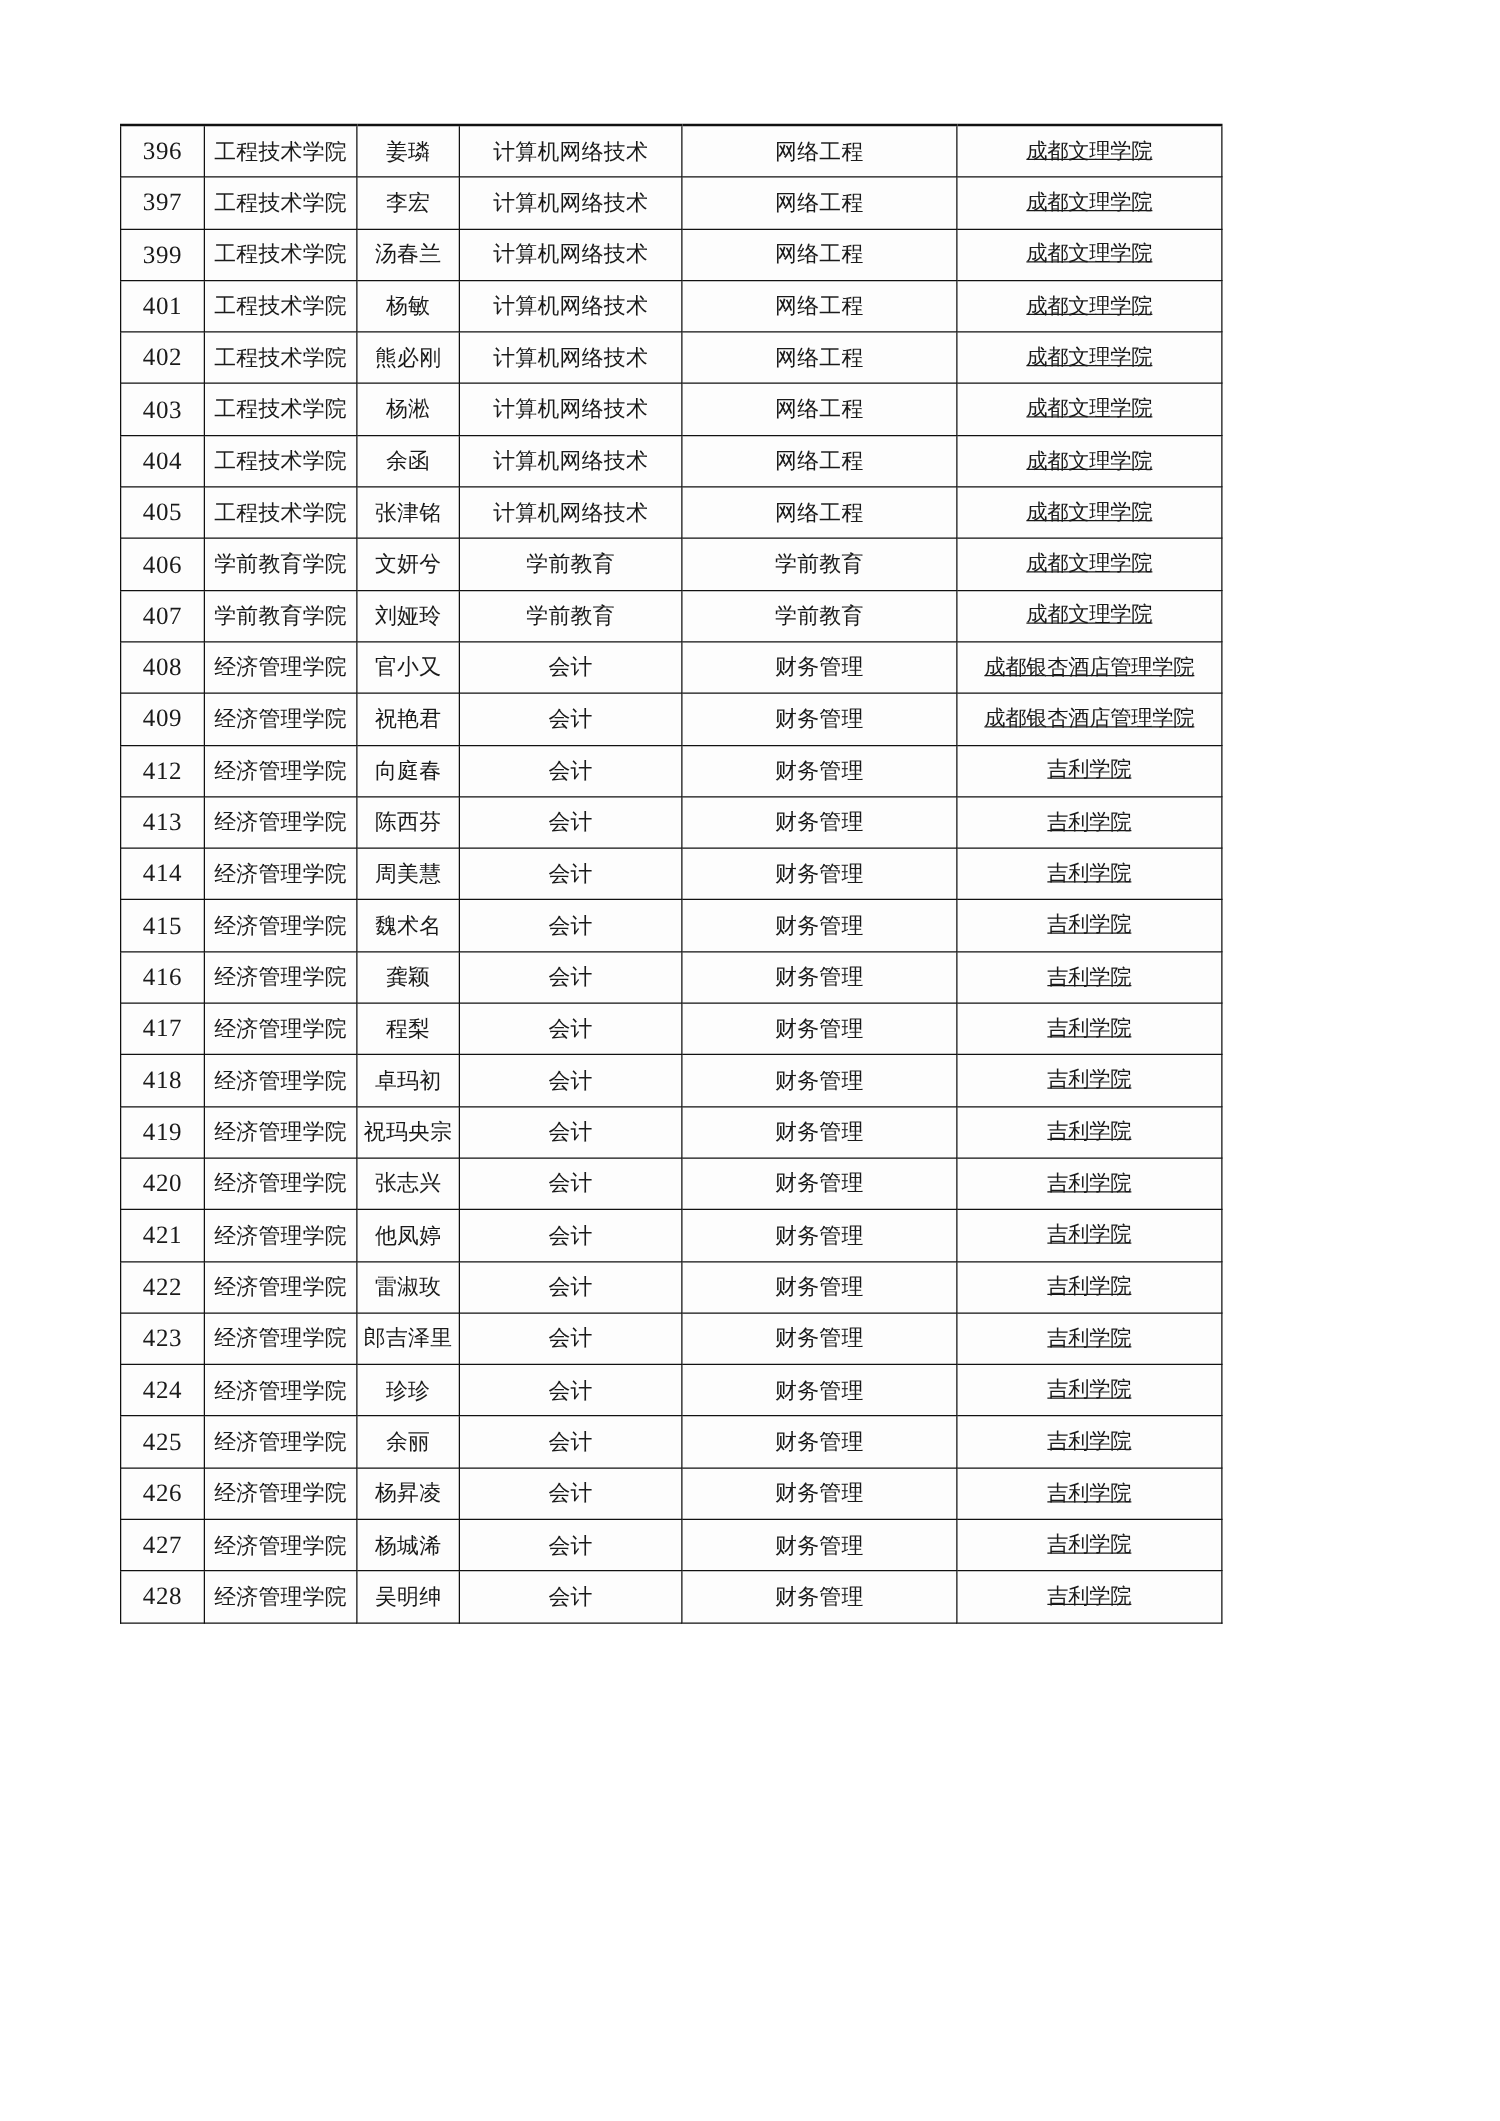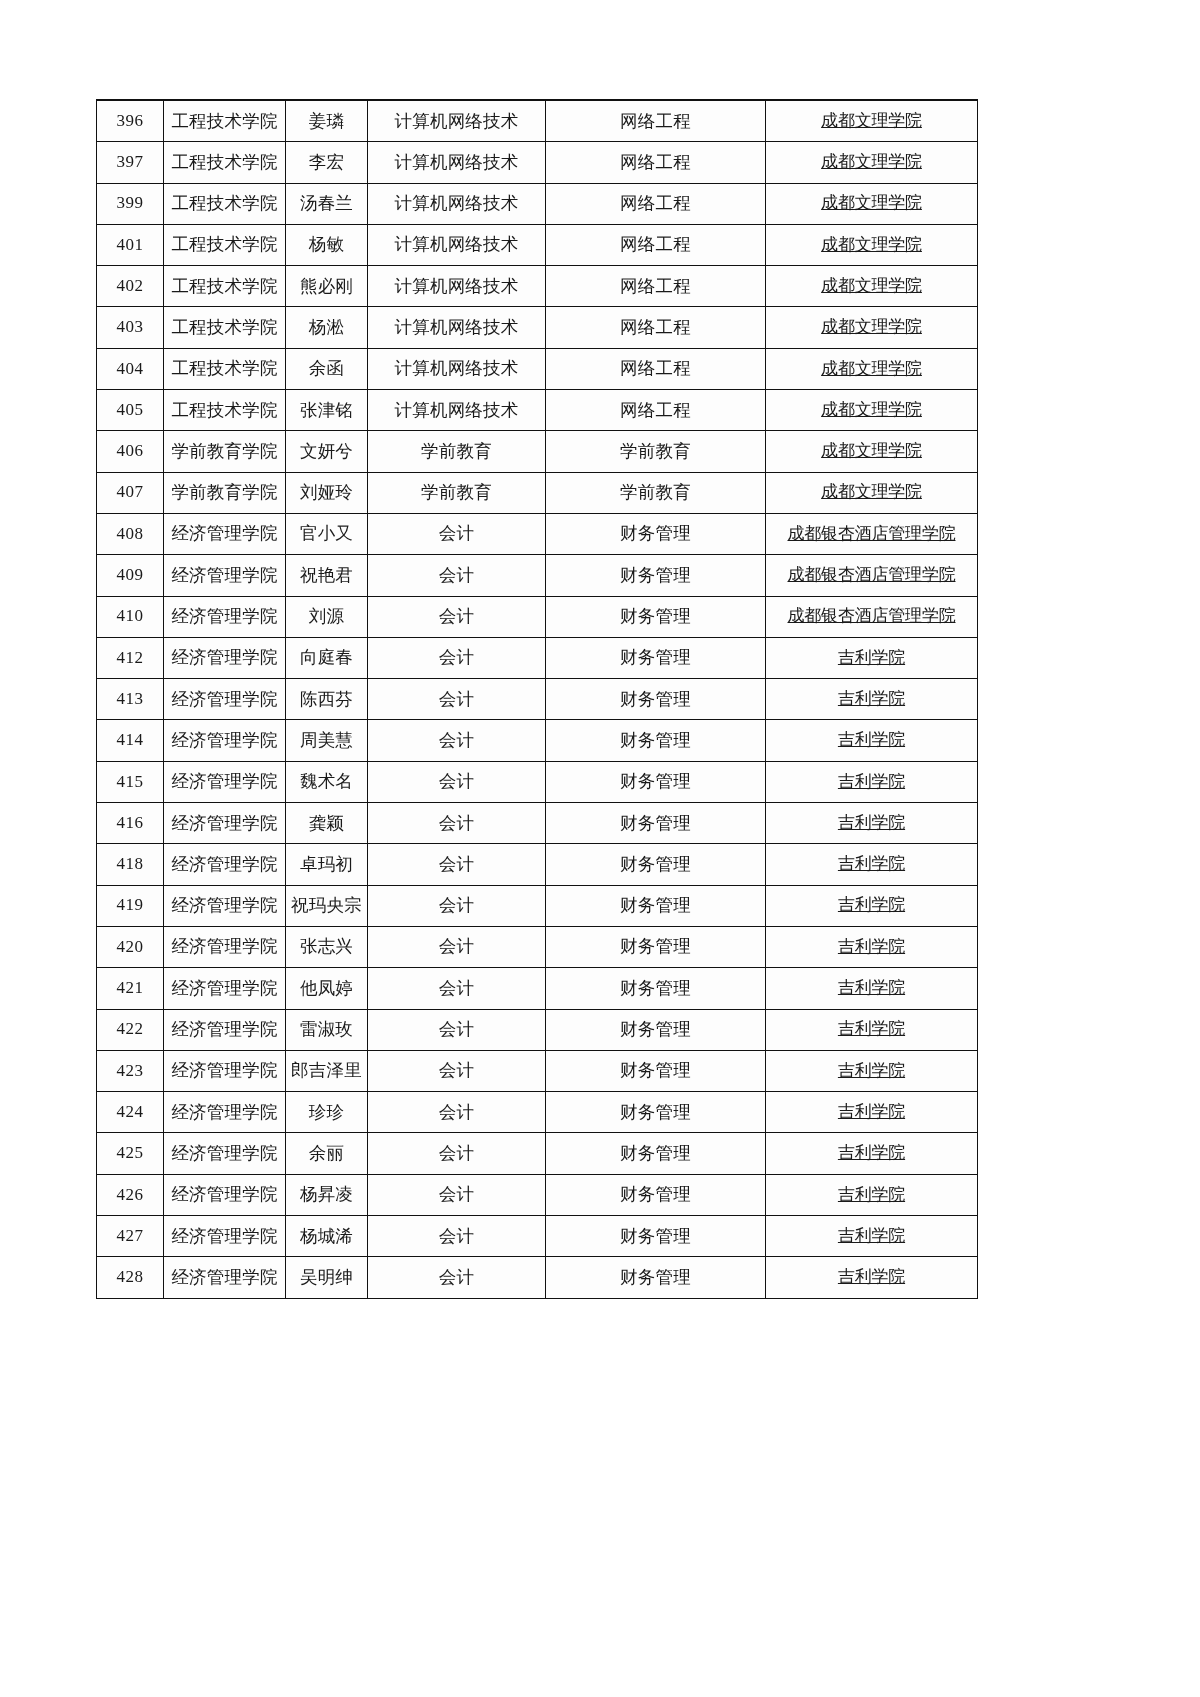--- a/index.html
+++ b/index.html
@@ -47,21 +47,21 @@
     text-align: center;
     vertical-align: middle;
     font-size: 17.5px;
     line-height: 1.1;
     letter-spacing: 0.2px;
     white-space: nowrap;
     overflow: hidden;
     background: #fdfdfd;
   }
   table.roster td.num {
-    font-size: 17px;
+    font-size: 20px;
     letter-spacing: 0.5px;
   }
   table.roster td.school {
     font-size: 17px;
     letter-spacing: -0.2px;
     text-decoration: underline;
   }
   table.roster tr:first-child td {
     border-top-width: 2px;
   }
@@ -171,28 +171,20 @@
           </tr>
           <tr>
             <td class="num">409</td>
             <td>经济管理学院</td>
             <td>祝艳君</td>
             <td>会计</td>
             <td>财务管理</td>
             <td class="school">成都银杏酒店管理学院</td>
           </tr>
           <tr>
-            <td class="num">410</td>
-            <td>经济管理学院</td>
-            <td>刘源</td>
-            <td>会计</td>
-            <td>财务管理</td>
-            <td class="school">成都银杏酒店管理学院</td>
-          </tr>
-          <tr>
             <td class="num">412</td>
             <td>经济管理学院</td>
             <td>向庭春</td>
             <td>会计</td>
             <td>财务管理</td>
             <td class="school">吉利学院</td>
           </tr>
           <tr>
             <td class="num">413</td>
             <td>经济管理学院</td>
@@ -214,20 +206,28 @@
             <td>经济管理学院</td>
             <td>魏术名</td>
             <td>会计</td>
             <td>财务管理</td>
             <td class="school">吉利学院</td>
           </tr>
           <tr>
             <td class="num">416</td>
             <td>经济管理学院</td>
             <td>龚颖</td>
+            <td>会计</td>
+            <td>财务管理</td>
+            <td class="school">吉利学院</td>
+          </tr>
+          <tr>
+            <td class="num">417</td>
+            <td>经济管理学院</td>
+            <td>程梨</td>
             <td>会计</td>
             <td>财务管理</td>
             <td class="school">吉利学院</td>
           </tr>
           <tr>
             <td class="num">418</td>
             <td>经济管理学院</td>
             <td>卓玛初</td>
             <td>会计</td>
             <td>财务管理</td>

